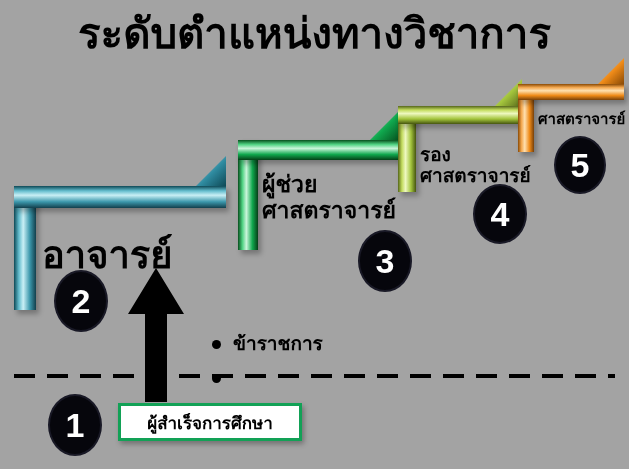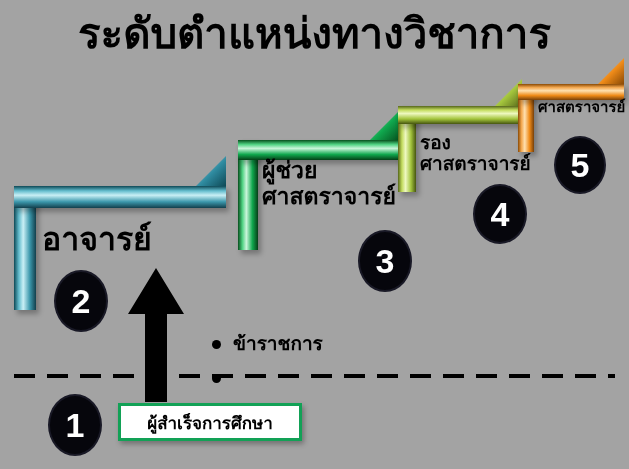--- a/index.html
+++ b/index.html
@@ -39,23 +39,23 @@
   .b3-f{left:370px;top:110px;width:30px;height:30px;}
 
   .b4-h{left:398px;top:106px;width:124px;height:18px;}
   .b4-v{left:398px;top:106px;width:18px;height:86px;}
   .b4-f{left:495px;top:79px;width:27px;height:27px;}
 
   .b5-h{left:518px;top:84px;width:106px;height:16px;}
   .b5-v{left:518px;top:84px;width:16px;height:68px;}
   .b5-f{left:598px;top:58px;width:26px;height:26px;}
 
-  .step-label{position:absolute;font-weight:700;white-space:pre-line;line-height:1.12;}
-  .lbl-2{left:42px;top:222px;font-size:32px;}
-  .lbl-3{left:262px;top:160px;font-size:23px;font-family:Liberation Mono, monospace;}
+  .step-label{position:absolute;font-weight:700;white-space:pre-line;line-height:1.12;margin-top:12px;}
+  .lbl-2{left:42px;top:222px;font-size:38px;}
+  .lbl-3{left:262px;top:160px;font-size:23px;}
   .lbl-4{left:420px;top:132px;font-size:19px;}
   .lbl-5{left:538px;top:99px;font-size:15px;}
 
   .badge{position:absolute;background:#06060c;border:2px solid #191926;border-radius:50%;
          color:#fff;display:flex;align-items:center;justify-content:center;
          font-weight:700;font-size:34px;box-sizing:border-box;z-index:2;}
   .badge-2{left:54px;top:270px;width:54px;height:62px;}
   .badge-3{left:358px;top:230px;width:54px;height:62px;}
   .badge-4{left:473px;top:184px;width:54px;height:60px;}
   .badge-5{left:554px;top:136px;width:52px;height:58px;}

